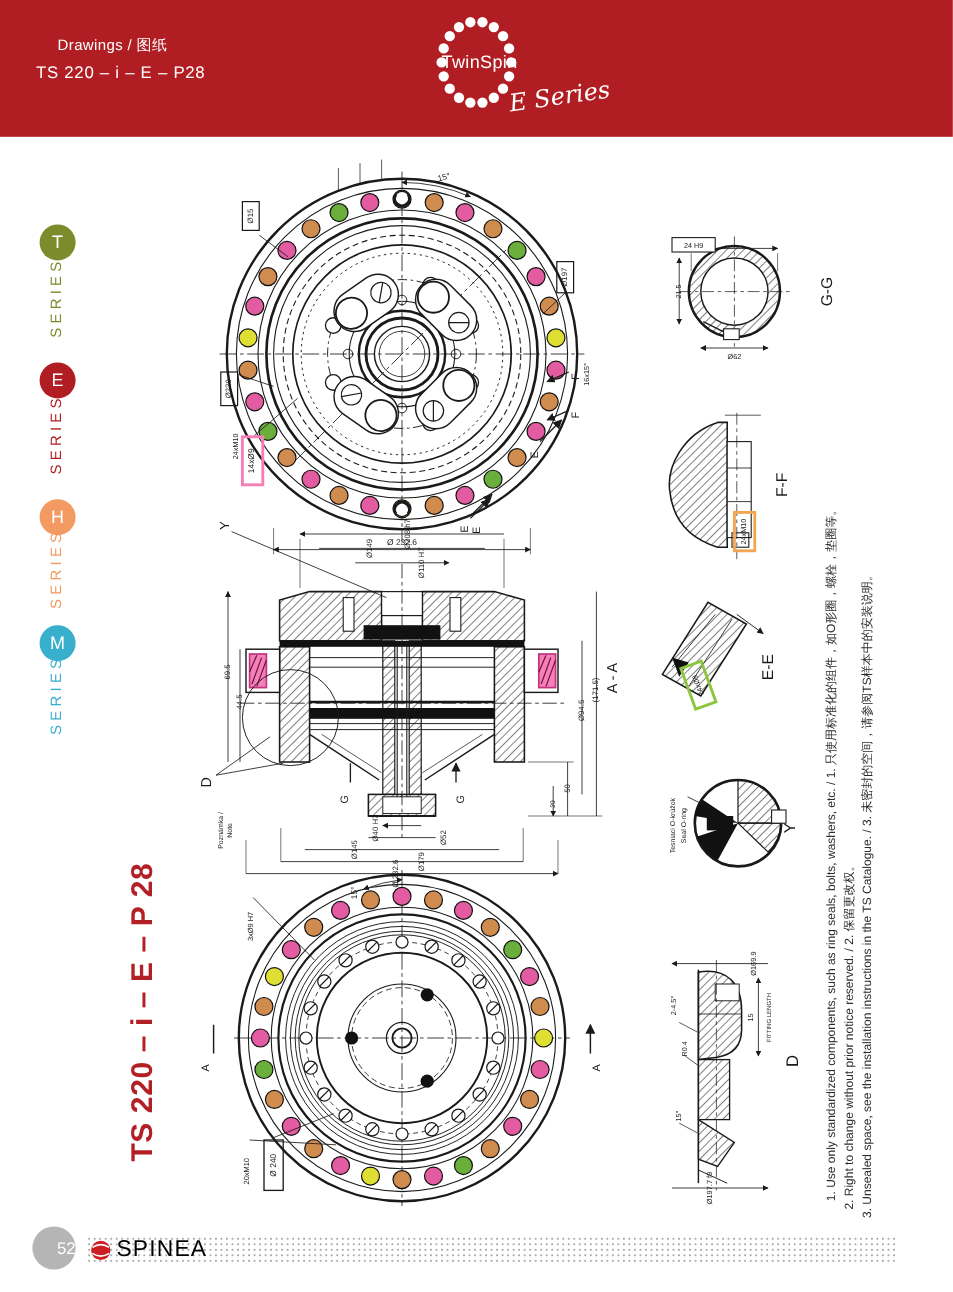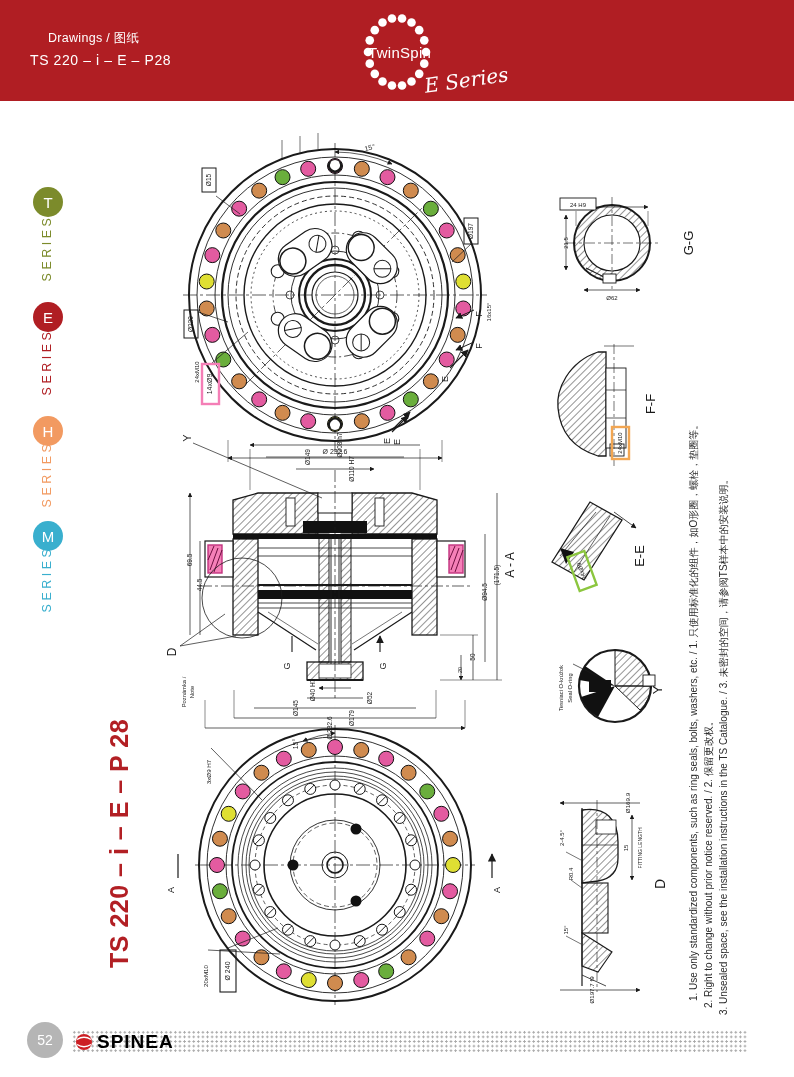--- a/index.html
+++ b/index.html
@@ -1,42 +1,42 @@
 <!DOCTYPE html>
 <html><head>
 <meta charset="utf-8">
 <style>
   html,body{margin:0;padding:0}
   body{width:794px;height:1077px;position:relative;background:#fff;
        font-family:"Liberation Sans",sans-serif;overflow:hidden}
   .abs{position:absolute}
   
-  .header{left:0;top:0;width:794px;height:101px;background:#B01E23;color:#fff}
+  .header{left:0;top:0;width:794px;height:114px;background:#B01E23;color:#fff}
   .hdr-section{left:48px;top:30px;font-size:12.5px;letter-spacing:.3px}
   .hdr-model{left:30px;top:52px;font-size:14px;letter-spacing:.6px}
   .logo-text{left:368px;top:44px;font-size:15px;font-weight:normal;color:#fff;letter-spacing:.3px}
   .logo-series{left:424px;top:68px;font-size:20px;color:#fff;font-style:italic;
                font-family:"DejaVu Serif",serif;transform:rotate(-8deg)}
   
   .badge{width:30px;height:30px;border-radius:50%;color:#fff;display:flex;
          align-items:center;justify-content:center;font-size:15px}
   .vlabel{position:absolute;white-space:nowrap;transform:rotate(-90deg)}
   .series-word{width:70px;height:16px;line-height:16px;text-align:center;
                font-size:12.5px;letter-spacing:3.5px;font-weight:500}
   .vtitle{width:260px;height:30px;line-height:30px;text-align:left;font-size:25px;
           font-weight:bold;color:#B21F24;letter-spacing:.5px}
   .note{width:610px;height:14px;line-height:14px;font-size:10px;color:#2b2b2b;text-align:left}
   
   .pagenum{left:27px;top:1022px;width:36px;height:36px;border-radius:50%;background:#B5B5B5;
-           color:#fff;display:flex;align-items:center;justify-content:center;font-size:14px}
+           color:#fff;display:flex;align-items:center;justify-content:flex-end;font-size:14px}
   .halftone{left:72px;top:1030px;width:676px;height:23px;
             background-image:radial-gradient(circle,#a9a9a9 1.05px,transparent 1.2px);
             background-size:4.6px 4.6px}
   .brand{left:75px;top:1029px;height:26px;display:flex;align-items:center;gap:4px}
-  .brand-name{font-size:19px;font-weight:700;letter-spacing:1px;color:#000}
+  .brand-name{font-size:19px;font-weight:400;letter-spacing:1px;color:#000}
   svg text{font-family:"Liberation Sans",sans-serif;fill:#1a1a1a;stroke:none;dominant-baseline:middle}
 </style>
 </head>
 <body>
 
 <div class="abs header">
   <div class="abs hdr-section">Drawings / 图纸</div>
   <div class="abs hdr-model">TS 220 – i – E – P28</div>
   <svg class="abs" id="logo-svg" style="left:355px;top:6px" width="100" height="95" viewBox="0 0 100 95">
       <circle cx="71" cy="46" r="4.3" fill="#fff"></circle>

